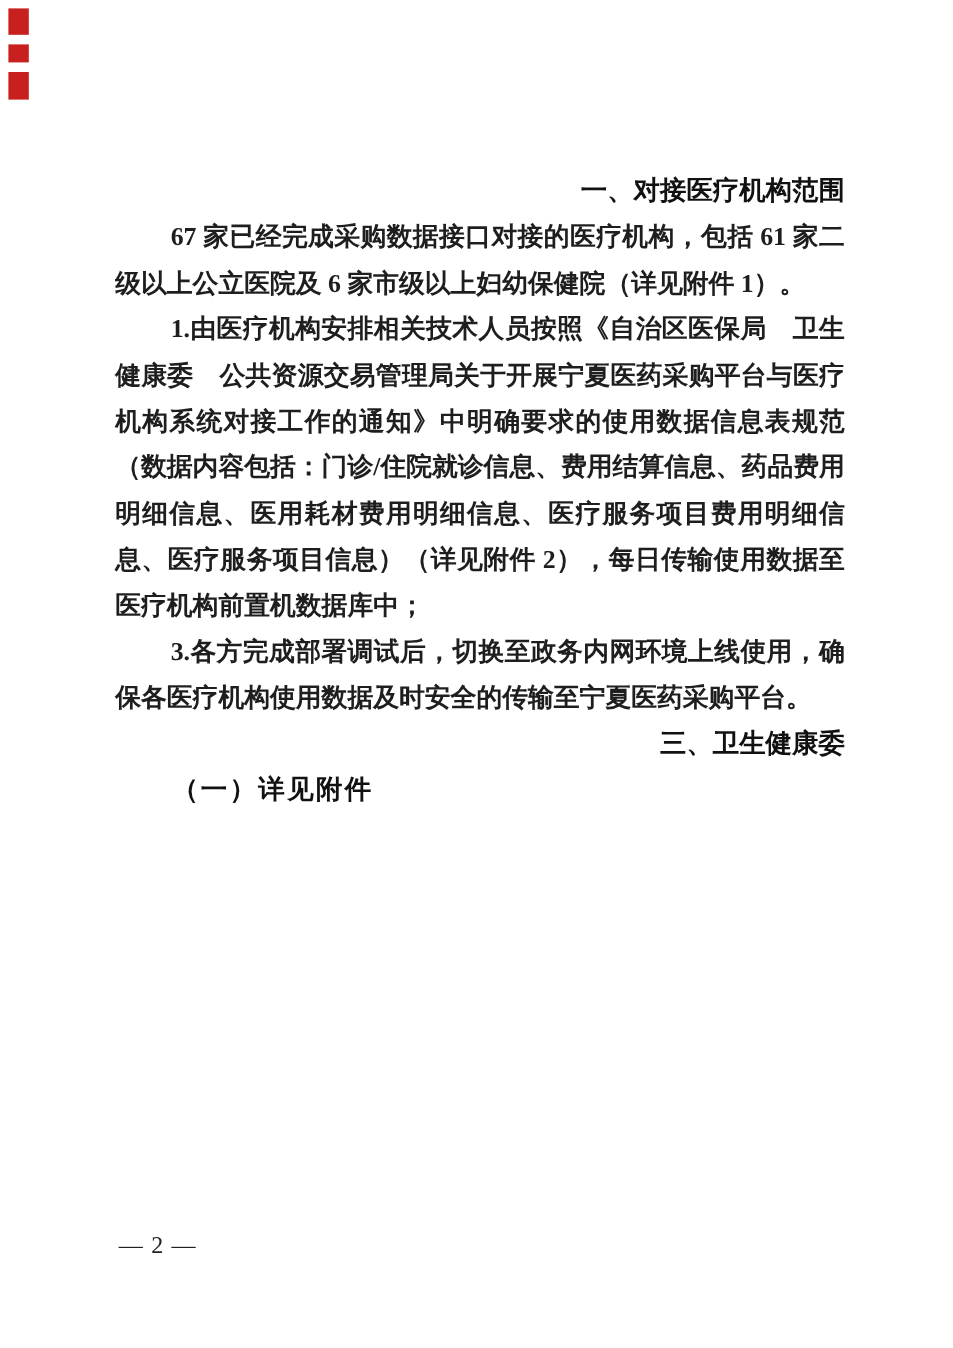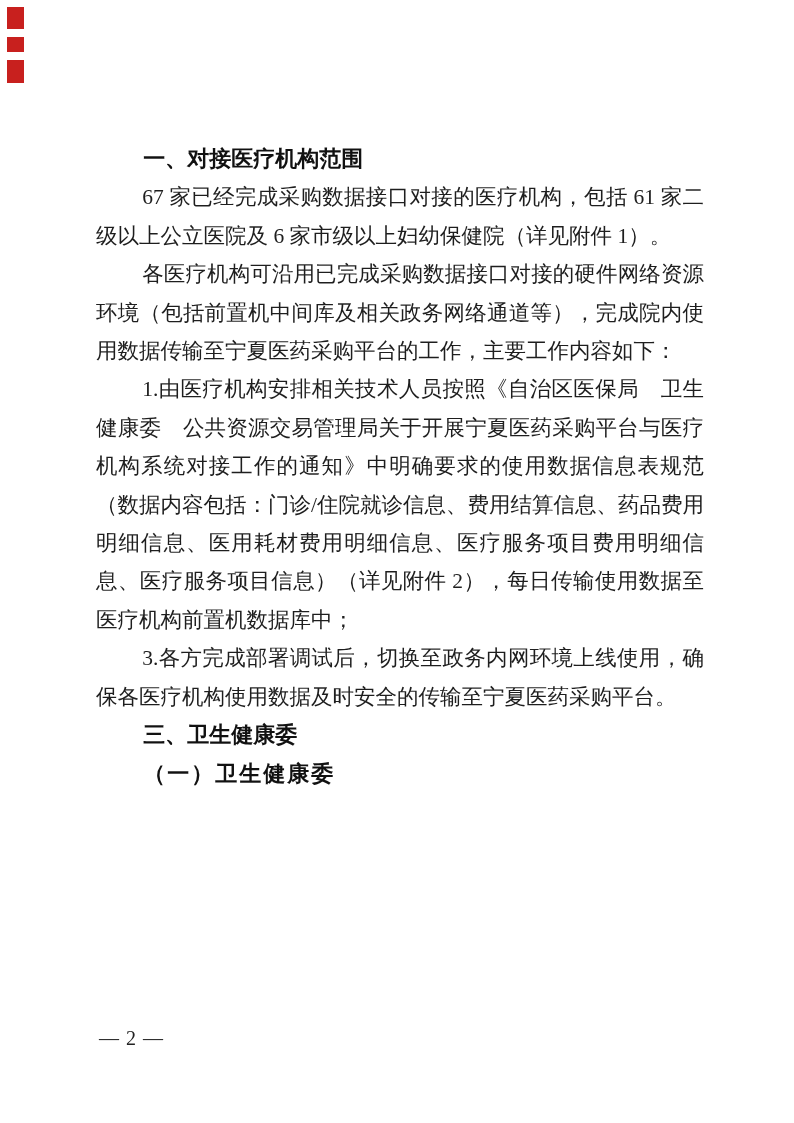--- a/index.html
+++ b/index.html
@@ -14,25 +14,25 @@
 
   
   .content {
     position: absolute;
     left: 96px; top: 140px; width: 608px;
     font-size: 21.5px;
     line-height: 38.4px;
     color: #1e1e1e;
     text-align: justify;
   }
-  .content p { margin: 0; padding: 0; text-indent: 2.15em; }
+  .content p { margin: 0; padding: 0; text-indent: 2.15em; font-weight: bold; }
   p.heading {
     font-family: "Liberation Sans", "DejaVu Sans", sans-serif;
     font-weight: 700;
-    text-align: left;
+    text-align: right;
     font-size: 22px;
     color: #111111;
   }
   p.subheading {
     font-weight: 700;
     text-align: left;
     font-size: 22px;
     letter-spacing: 2px;
     color: #111111;
   }
@@ -57,24 +57,23 @@
 
 <div class="page">
 
   <span class="red-mark m1"></span>
   <span class="red-mark m2"></span>
   <span class="red-mark m3"></span>
 
   <main class="content">
       <p class="heading">一、对接医疗机构范围</p>
       <p class="body">67 家已经完成采购数据接口对接的医疗机构，包括 61 家二级以上公立医院及 6 家市级以上妇幼保健院（详见附件 1）。</p>
-      <p class="body">各医疗机构可沿用已完成采购数据接口对接的硬件网络资源环境（包括前置机中间库及相关政务网络通道等），完成院内使用数据传输至宁夏医药采购平台的工作，主要工作内容如下：</p>
       <p class="body">1.由医疗机构安排相关技术人员按照《自治区医保局　卫生健康委　公共资源交易管理局关于开展宁夏医药采购平台与医疗机构系统对接工作的通知》中明确要求的使用数据信息表规范（数据内容包括：门诊/住院就诊信息、费用结算信息、药品费用明细信息、医用耗材费用明细信息、医疗服务项目费用明细信息、医疗服务项目信息）（详见附件 2），每日传输使用数据至医疗机构前置机数据库中；</p>
       <p class="body">3.各方完成部署调试后，切换至政务内网环境上线使用，确保各医疗机构使用数据及时安全的传输至宁夏医药采购平台。</p>
       <p class="heading">三、卫生健康委</p>
-      <p class="subheading">（一）卫生健康委</p>
+      <p class="subheading">（一）详见附件</p>
     </main>
 
   <div class="footer">
     <span>— 2 —</span>
   </div>
 
 </div>
 
 </body></html>

